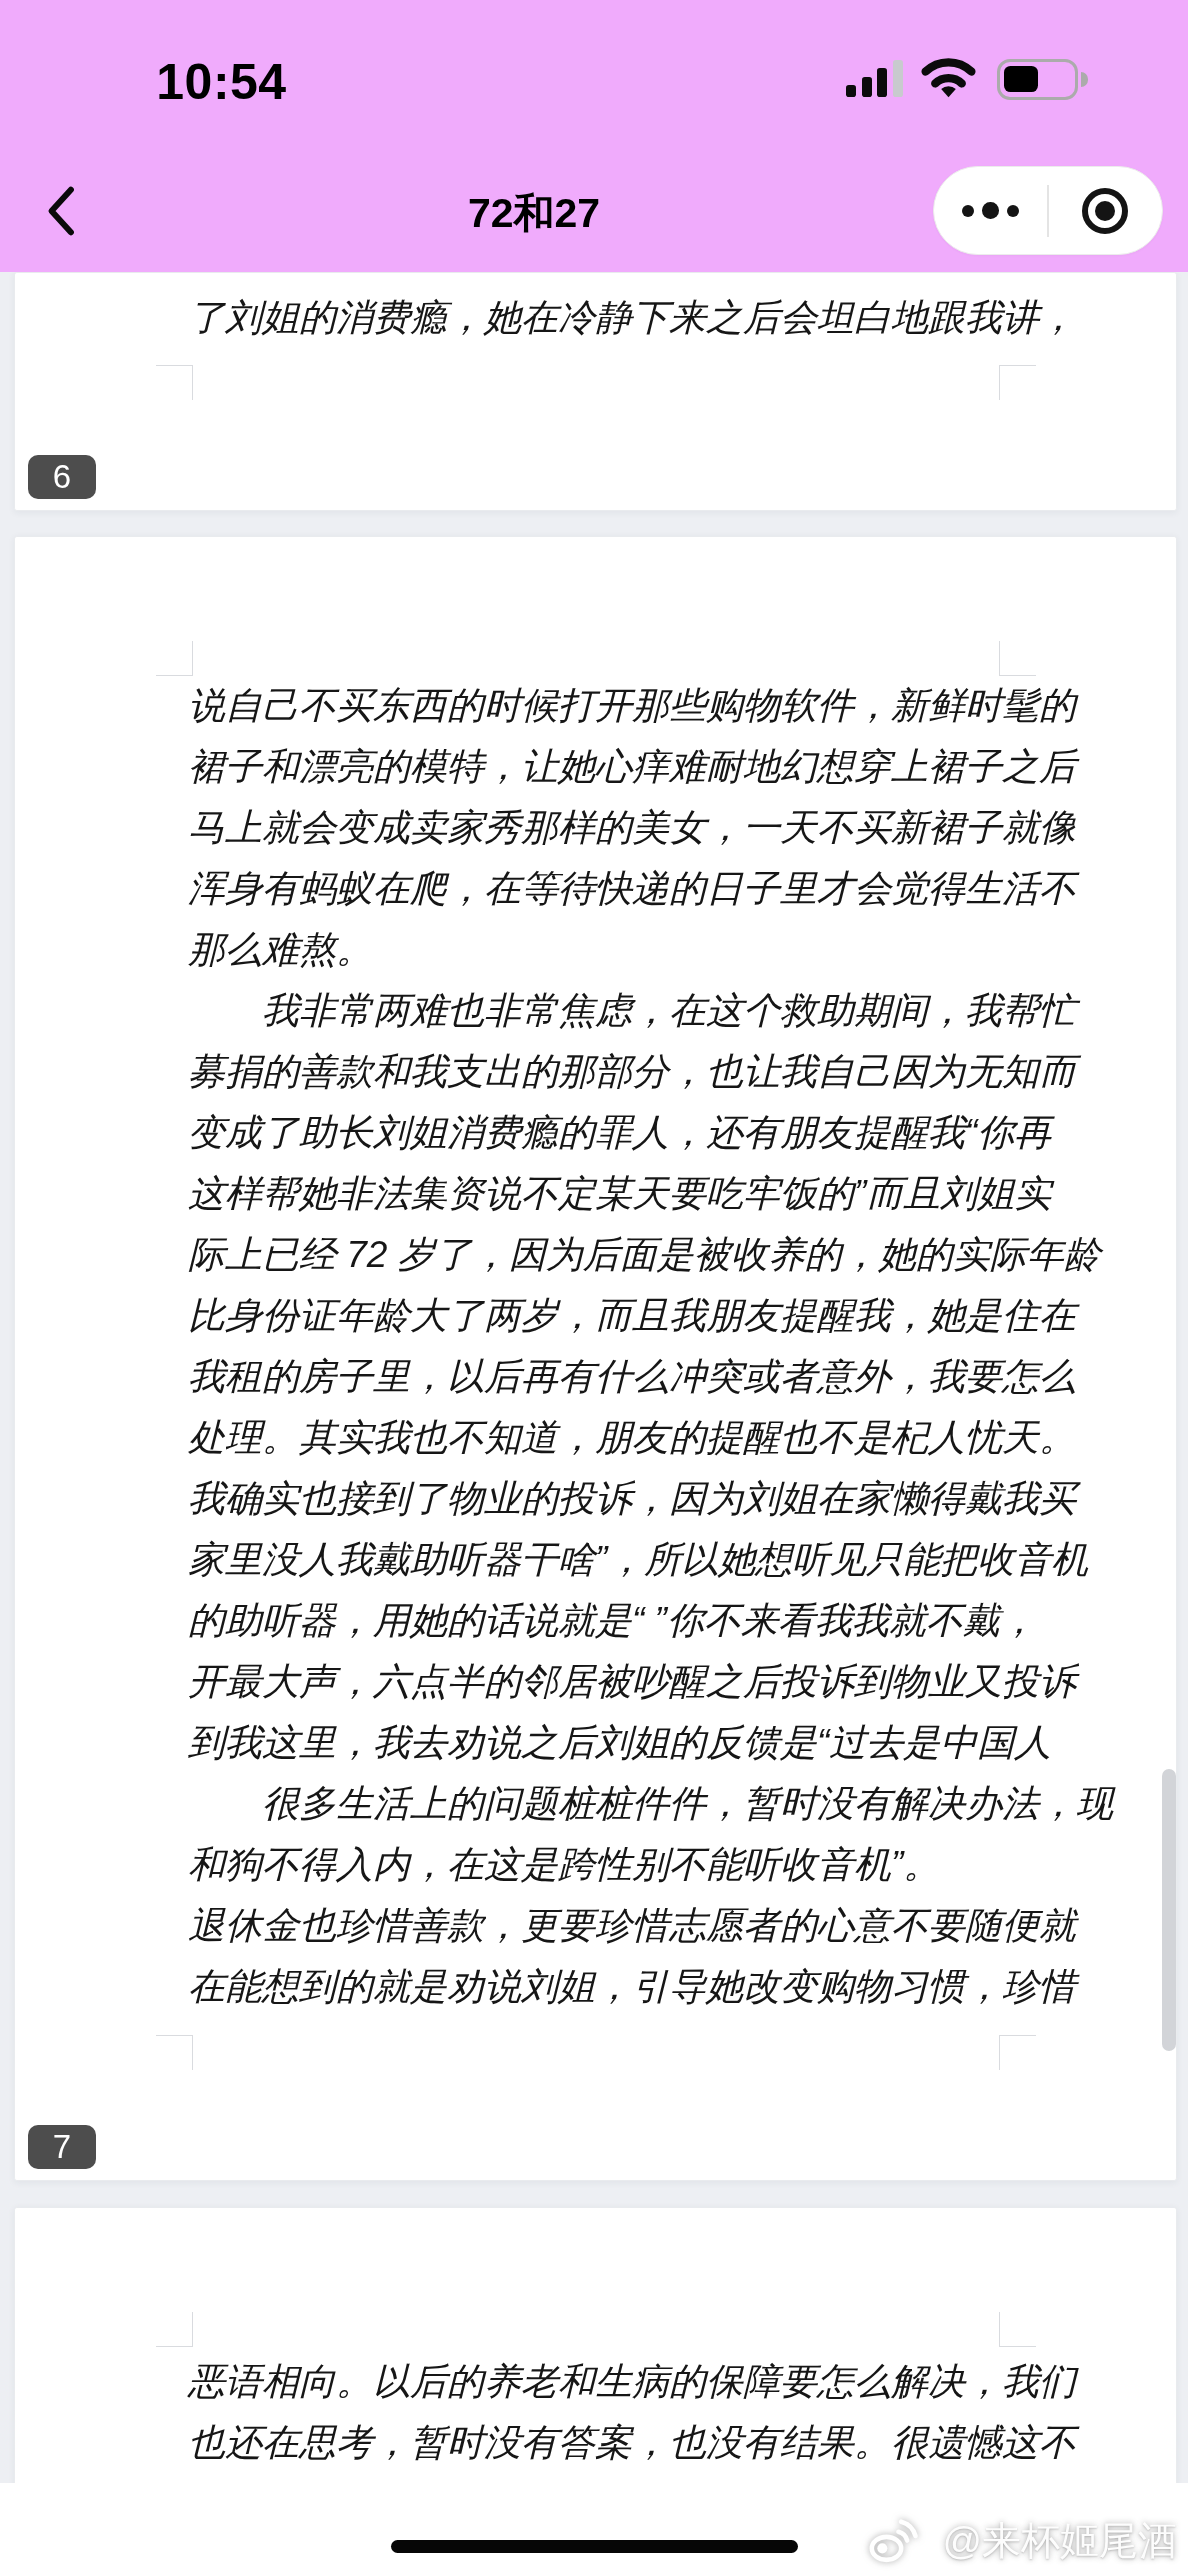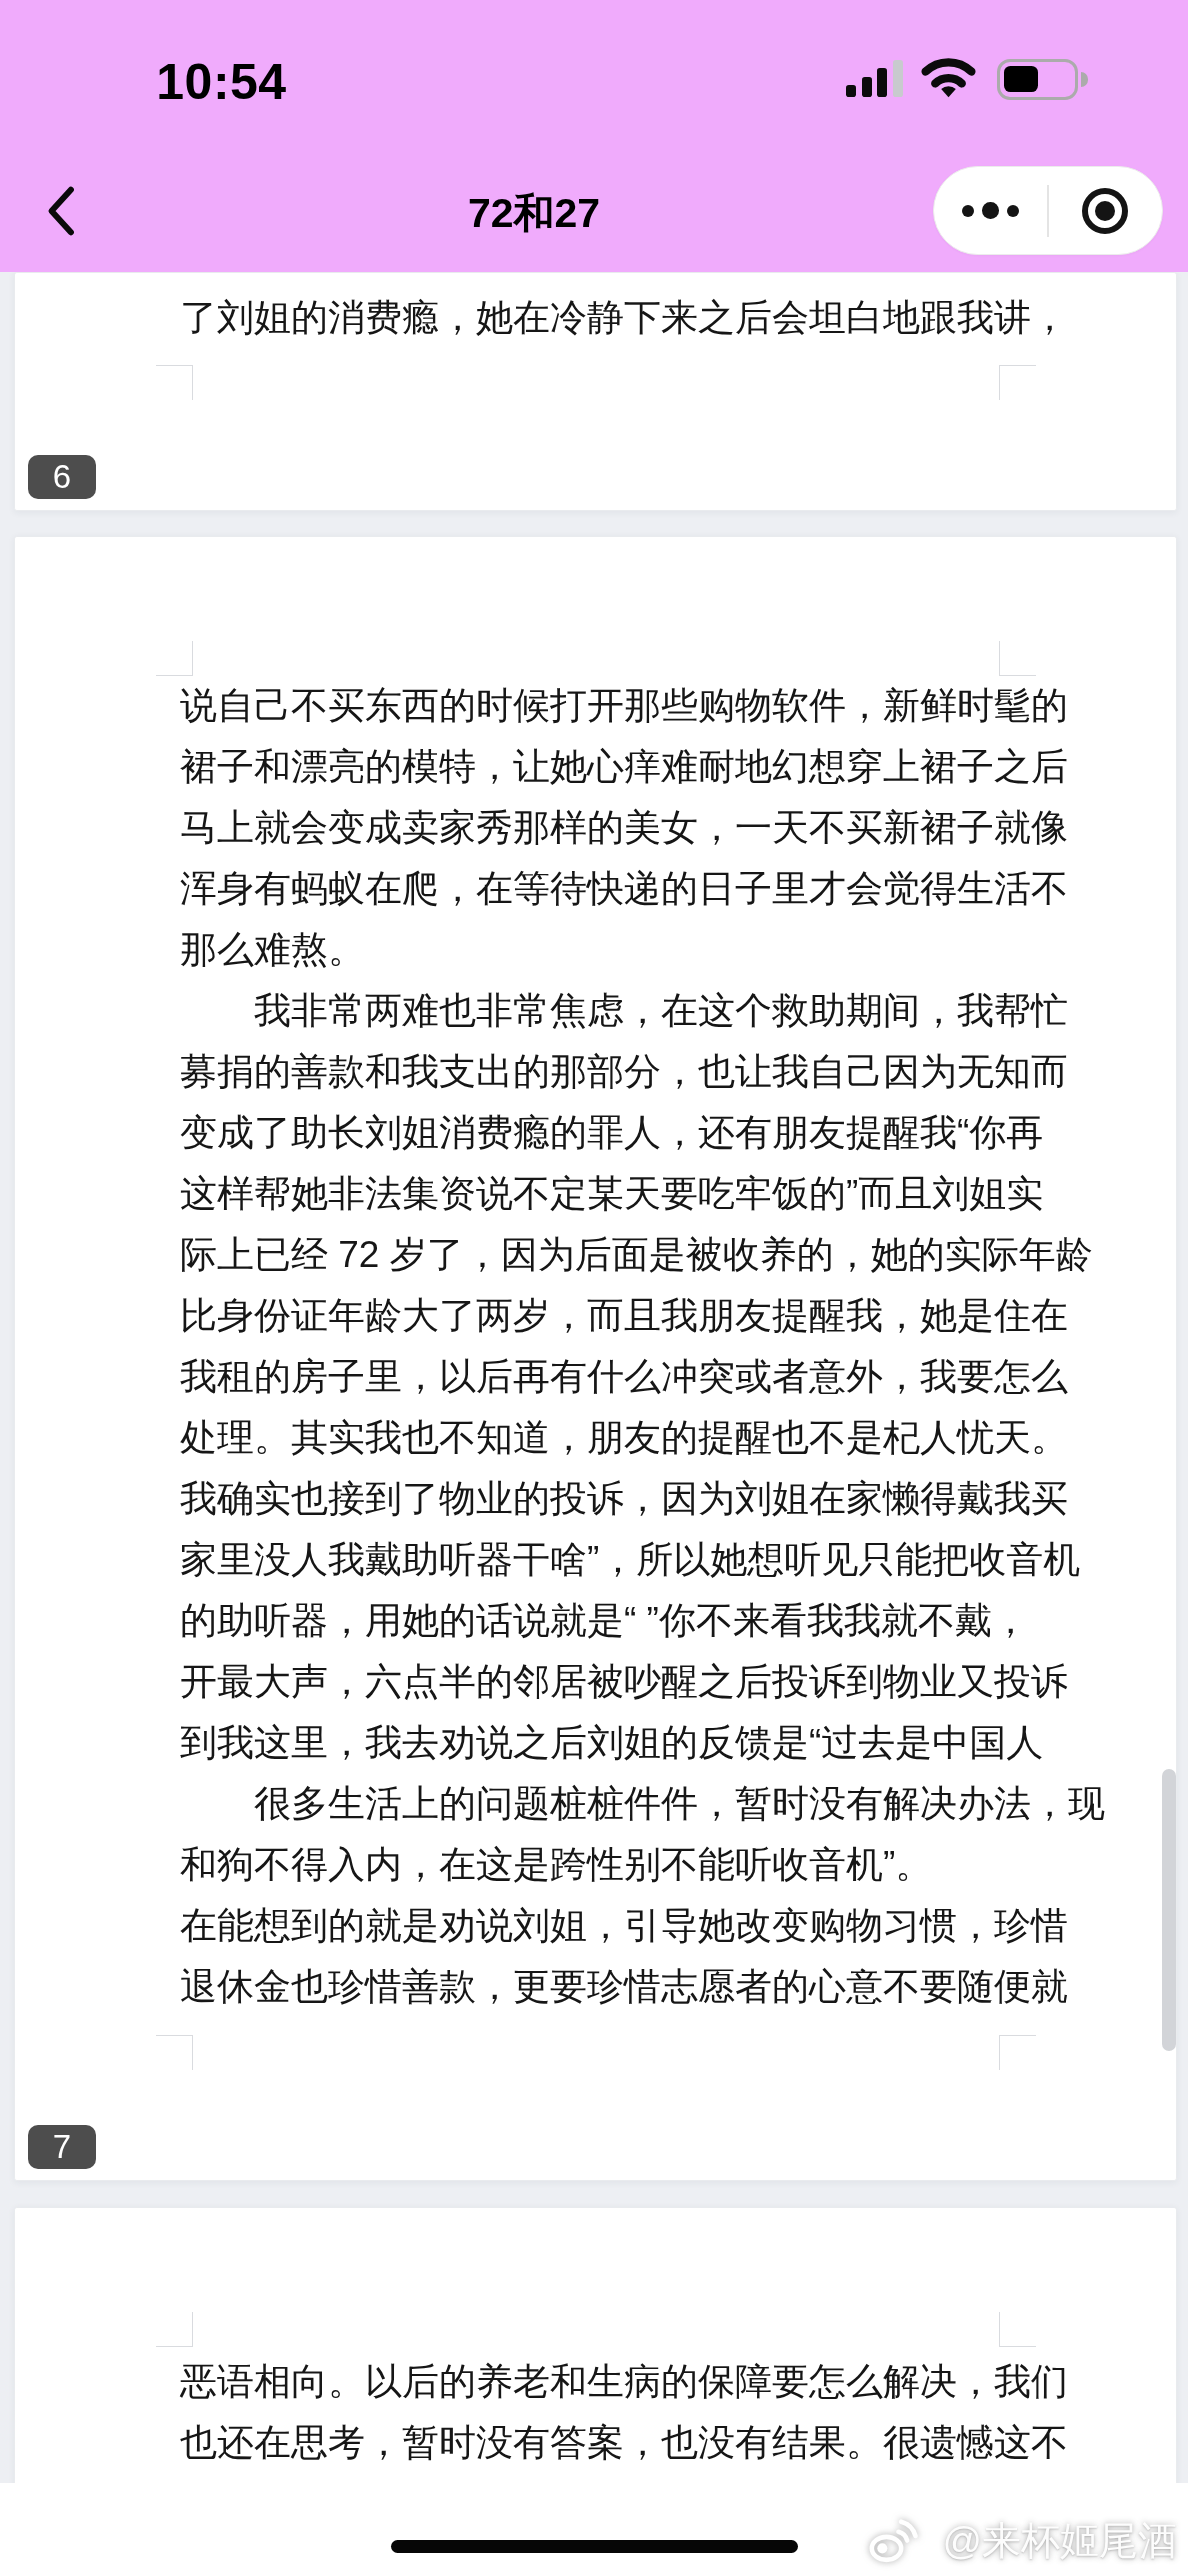--- a/index.html
+++ b/index.html
@@ -38,21 +38,21 @@
   .dots b{display:block;border-radius:50%;background:#141414;}
   .dots b:nth-child(1),.dots b:nth-child(3){width:12px;height:12px;}
   .dots b:nth-child(2){width:16.6px;height:16.6px;}
   .cap-div{width:1.8px;height:52px;background:#e4e4e4;}
   .target{width:46px;height:46px;border:6.4px solid #141414;border-radius:50%;
           display:flex;align-items:center;justify-content:center;}
   .target b{width:20px;height:20px;border-radius:50%;background:#141414;}
   
   .card{position:absolute;left:14px;width:1163px;background:var(--card);
         border:0.9px solid #e9ebee;border-radius:2.8px;box-shadow:0 1.8px 7.4px rgba(40,45,60,.06);z-index:1;}
-  .pagetext{position:absolute;left:165px;width:829px;font-size:37px;line-height:61px;color:var(--ink);}
+  .pagetext{position:absolute;left:173px;width:829px;font-size:37px;line-height:61px;color:var(--ink);font-style:italic;}
   .line{white-space:nowrap;}
   .line.indent{text-indent:74px;}
   .cm{position:absolute;width:37px;height:35px;border:0 solid var(--mark);}
   .cm.tl{left:141px;top:104px;border-right-width:1.8px;border-bottom-width:1.8px;}
   .cm.tr{left:984px;top:104px;border-left-width:1.8px;border-bottom-width:1.8px;}
   .cm.bl{left:141px;bottom:110px;border-right-width:1.8px;border-top-width:1.8px;}
   .cm.br{left:984px;bottom:110px;border-left-width:1.8px;border-top-width:1.8px;}
   .badge{position:absolute;left:13px;bottom:11px;width:68px;height:44px;border-radius:10px;
          background:var(--badge);color:#fff;font-size:33px;display:flex;align-items:center;justify-content:center;}
   
@@ -139,22 +139,22 @@
         <div class="line">比身份证年龄大了两岁，而且我朋友提醒我，她是住在</div>
         <div class="line">我租的房子里，以后再有什么冲突或者意外，我要怎么</div>
         <div class="line">处理。其实我也不知道，朋友的提醒也不是杞人忧天。</div>
         <div class="line">我确实也接到了物业的投诉，因为刘姐在家懒得戴我买</div>
         <div class="line">家里没人我戴助听器干啥”，所以她想听见只能把收音机</div>
         <div class="line">的助听器，用她的话说就是“ ”你不来看我我就不戴，</div>
         <div class="line">开最大声，六点半的邻居被吵醒之后投诉到物业又投诉</div>
         <div class="line">到我这里，我去劝说之后刘姐的反馈是“过去是中国人</div>
         <div class="line indent">很多生活上的问题桩桩件件，暂时没有解决办法，现</div>
         <div class="line">和狗不得入内，在这是跨性别不能听收音机”。</div>
+        <div class="line">退休金也珍惜善款，更要珍惜志愿者的心意不要随便就</div>
         <div class="line">在能想到的就是劝说刘姐，引导她改变购物习惯，珍惜</div>
-        <div class="line">退休金也珍惜善款，更要珍惜志愿者的心意不要随便就</div>
       </div>
       <div class="badge">7</div>
     </div>
     <div class="card" style="top: 2207px; height: 461px;">
       <div class="cm tl"></div>
       <div class="cm tr"></div>
       <div class="pagetext" style="top: 143px;">
         <div class="line">恶语相向。以后的养老和生病的保障要怎么解决，我们</div>
         <div class="line">也还在思考，暂时没有答案，也没有结果。很遗憾这不</div>
       </div>

